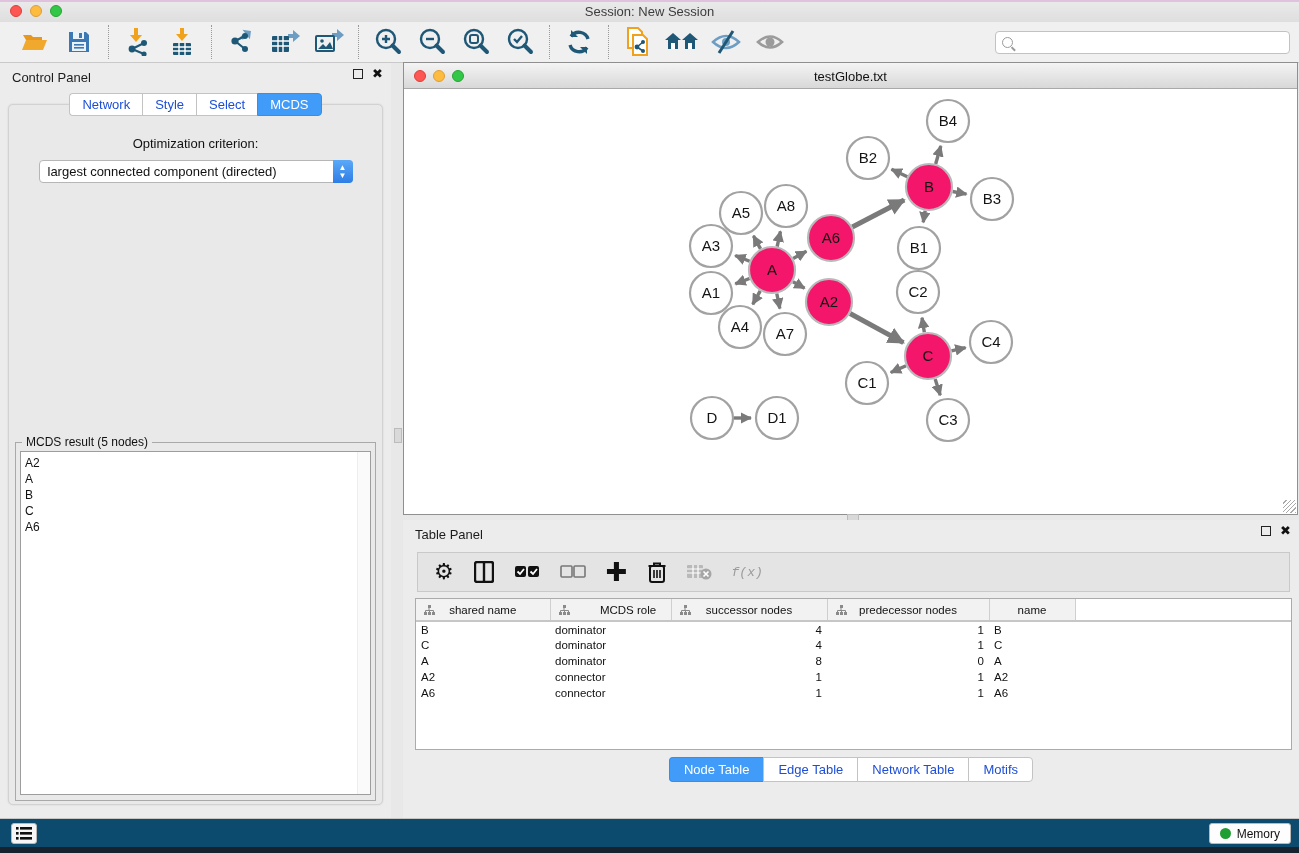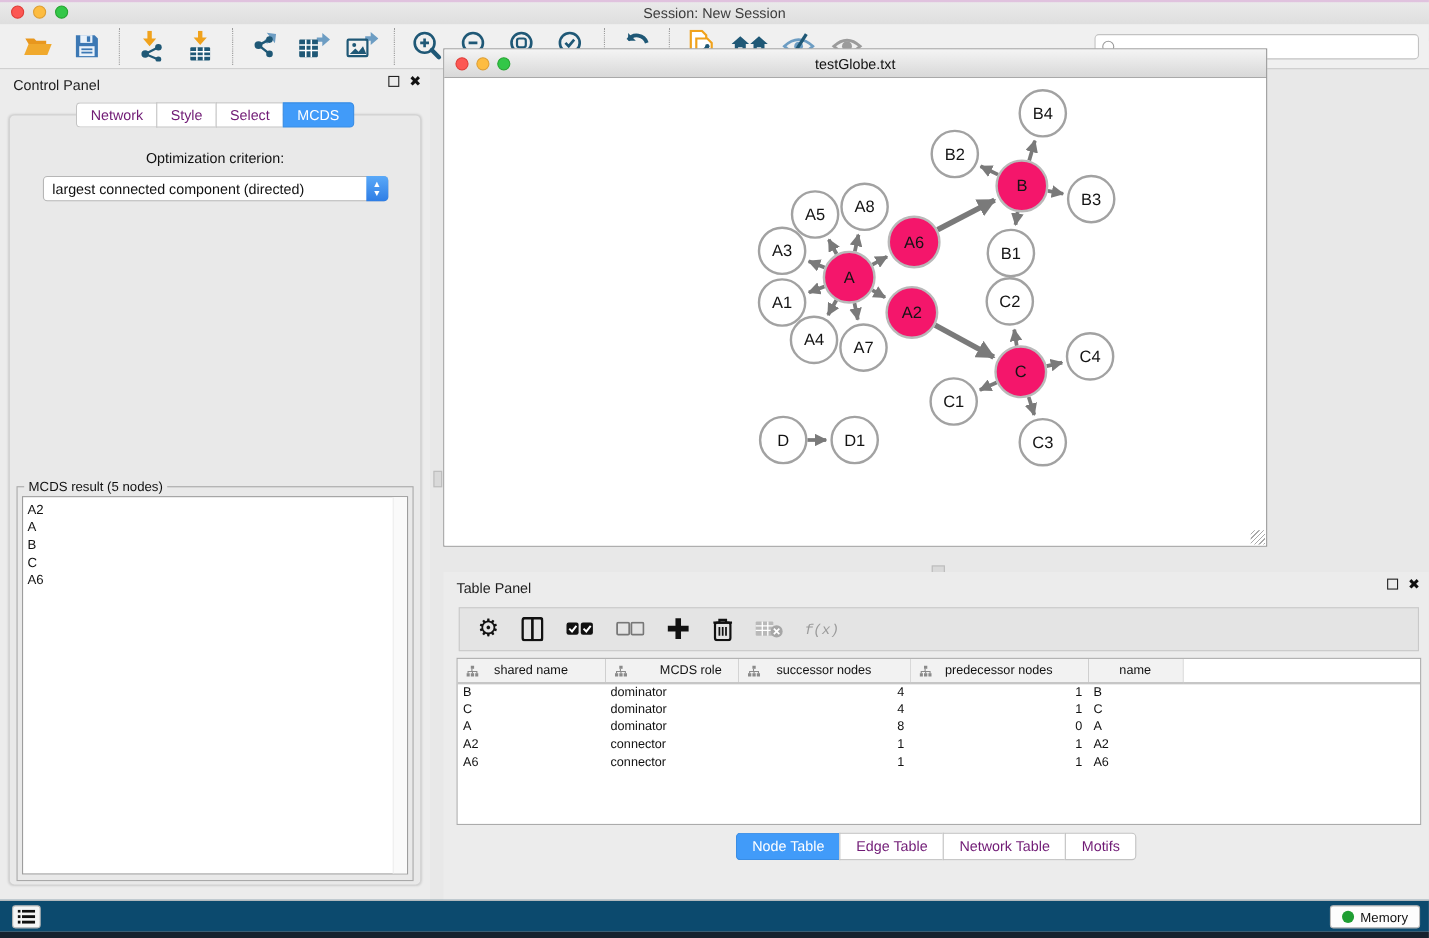--- a/index.html
+++ b/index.html
@@ -31,21 +31,21 @@
   .mag::after { content:""; position:absolute; width:5px; height:1.5px; background:#9a9a9a; transform:rotate(45deg); left:8px; top:10px;}
 
   
   .control-panel { position:absolute; left:0; top:63px; width:391px; height:755px; background:#ececec; }
   .panel-head { height:26px; position:relative; }
   .panel-title { position:absolute; left:12px; top:7px; font-size:13px; color:#1c1c1c; }
   .panel-ctrls { position:absolute; right:8px; top:6px; display:flex; gap:9px; align-items:center;}
   .float-ico { width:10px; height:10px; border:1.5px solid #222; }
   .close-ico { font-size:13px; font-weight:bold; color:#111; line-height:10px; }
   .cp-tabs { position:absolute; left:0; right:0; top:30px; display:flex; justify-content:center; z-index:2; }
-  .tab { font-size:13px; padding:3px 12px; background:#fff; border:1px solid #c3c3c3; border-right:none; color:#701a75; }
+  .tab { font-size:13px; padding:3px 12px; background:#fff; border:1px solid #c3c3c3; border-right:none; color:#1d4ed8; }
   .tab:first-child { border-radius:4px 0 0 4px; }
   .tab:last-child { border-right:1px solid #c3c3c3; border-radius:0 4px 4px 0; }
   .tab.active { background:#419bf9; border-color:#3a8de4; color:#fff; }
   .cp-inner { position:absolute; left:8px; right:8px; top:41px; bottom:13px; background:#e9e9e9;
     border:1px solid #d2d2d2; border-radius:5px; box-shadow:0 0 2px rgba(0,0,0,.12); }
   .opt-label { text-align:center; margin-top:31px; font-size:13px; color:#111; }
   .combo { position:relative; margin:9px auto 0 auto; width:314px; height:23px; background:#fff;
     border:1px solid #b6b6b6; border-radius:4px; font-size:13px; color:#111;
     display:flex; align-items:center; padding-left:8px; }
   .combo-step { position:absolute; right:-1px; top:-1px; width:20px; height:23px; border-radius:0 4px 4px 0;
@@ -60,21 +60,21 @@
   .mcds-list { position:absolute; left:4px; right:4px; top:8px; bottom:5px; background:#fff;
     border:1px solid #9d9d9d; font-size:12px; color:#111; padding:3px 0 0 4px; overflow:hidden; }
   .mcds-scroll { position:absolute; right:5px; top:9px; bottom:6px; width:13px; background:#fafafa; border-left:1px solid #eee; }
   .mcds-item { line-height:16px; }
 
   
   .vdiv-thumb { position:absolute; left:394px; top:428px; width:8px; height:15px; background:#d9d9d9; border:1px solid #bbb; }
   .hdiv-thumb { position:absolute; left:847px; top:514px; width:12px; height:7px; background:#d9d9d9; border:1px solid #bbb; }
 
   
-  .net-window { position:absolute; left:403px; top:44px; width:749px; height:453px;
+  .net-window { position:absolute; left:403px; top:62px; width:895px; height:453px;
     border:1px solid #8f8f8f; background:#fff; }
   .net-titlebar { height:26px; background:linear-gradient(#f4f4f4,#d8d8d8); border-bottom:1px solid #a9a9a9; position:relative; }
   .net-dots { position:absolute; left:10px; top:7px; display:flex; gap:7px; }
   .net-dots .dot { width:12px; height:12px; }
   .net-title { text-align:center; font-size:13px; color:#111; padding-top:6px; }
   .net-canvas { position:absolute; left:0; top:26px; right:0; bottom:0; background:#fff; overflow:hidden;}
   .resize-grip { position:absolute; right:1px; bottom:1px; width:13px; height:13px;
     background:repeating-linear-gradient(135deg,transparent,transparent 2px,#a9a9a9 2px,#a9a9a9 3px); }
 
   

